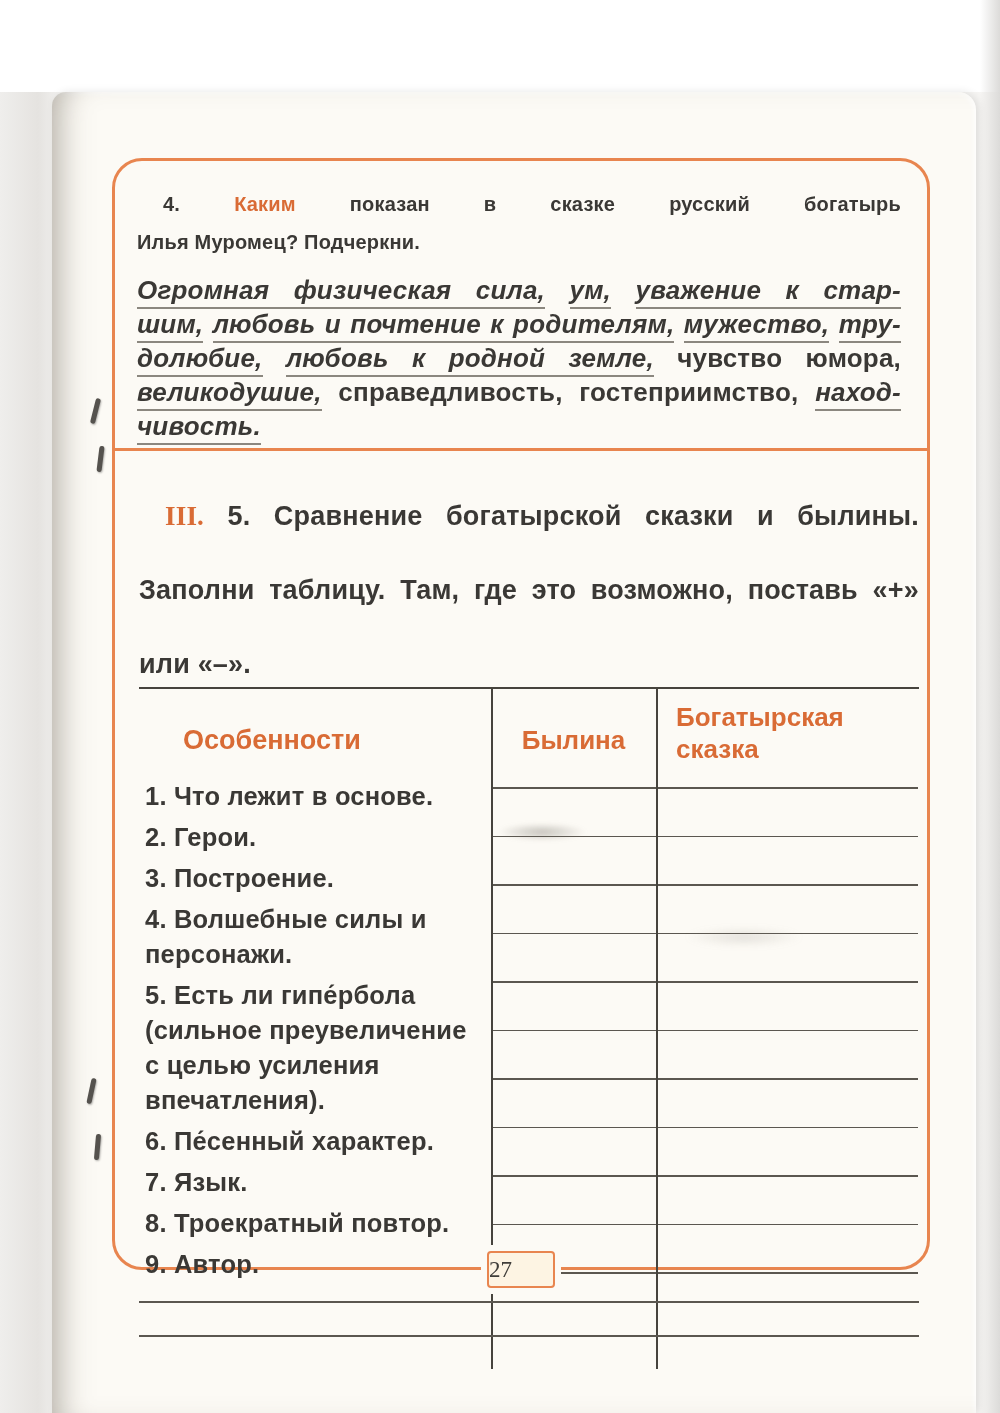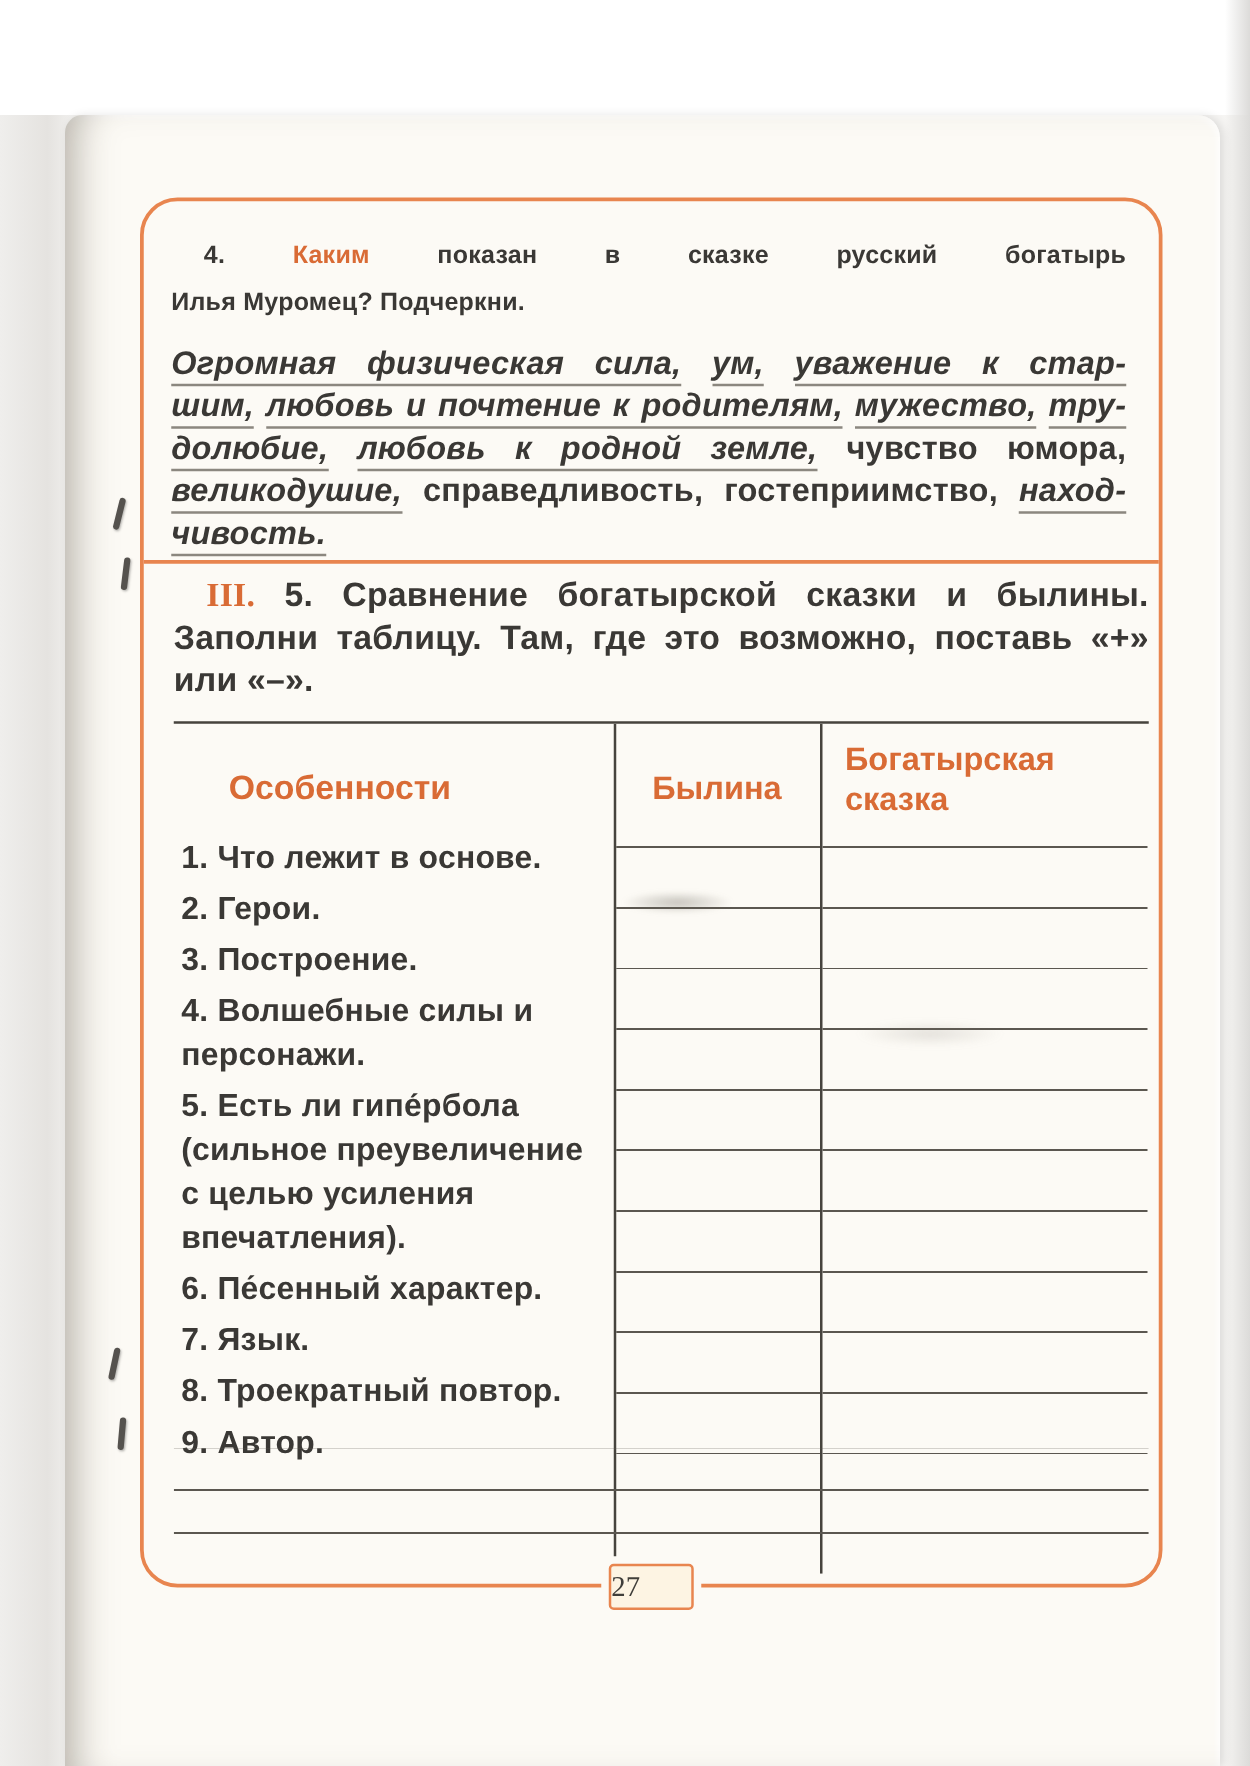--- a/index.html
+++ b/index.html
@@ -43,24 +43,24 @@
   .h-line { font-size: 20px; line-height: 38px; font-weight: 600; letter-spacing: 0.2px; }
 
   .word-list { margin-top: 12px; font-size: 26px; line-height: 34px; font-weight: 600; letter-spacing: 0.2px; }
   .wl-line { text-align: justify; text-align-last: justify; }
   .wl-line.last { text-align-last: left; }
   .word-list span.u { border-bottom: 2.2px solid #8b877f; padding-bottom: 2px; font-style: italic; }
 
   .divider { border-top: 3.5px solid var(--border, #e8854f); }
 
   .sec2 { padding: 8px 8px 0 24px; }
-  .t5 { font-size: 27px; line-height: 34px; font-weight: 600; letter-spacing: 0.2px; }
+  .t5 { font-size: 27px; line-height: 34px; font-weight: 600; letter-spacing: 0.2px; margin-top: 40px; }
   .roman { color: var(--accent, #d96b35); font-family: "Liberation Serif", serif; font-weight: 700; }
 
-  .table { position: relative; margin-top: 16px; height: 682px; border-top: 2.5px solid #46433d; overflow: hidden; }
+  .table { position: relative; margin-top: 6px; height: 682px; border-top: 2.5px solid #46433d; overflow: hidden; }
   .vline { position: absolute; top: 0; bottom: 0; width: 2px; background: #46433d; }
   .v1 { left: 352px; }
   .v2 { left: 517px; }
 
   .th1 { position: absolute; left: 44px; top: 36px; color: var(--accent, #d96b35); font-size: 27px; font-weight: 700; }
   .th2 { position: absolute; left: 352px; width: 165px; top: 36px; text-align: center; color: var(--accent, #d96b35); font-size: 26px; font-weight: 700; }
   .th3 { position: absolute; left: 537px; top: 12px; width: 235px; color: var(--accent, #d96b35); font-size: 26px; font-weight: 700; line-height: 32px; }
 
   .features { position: absolute; left: 6px; top: 90px; width: 340px; font-size: 25.5px; line-height: 35px; font-weight: 600; letter-spacing: 0.2px; }
   .feature { margin-bottom: 6px; }

